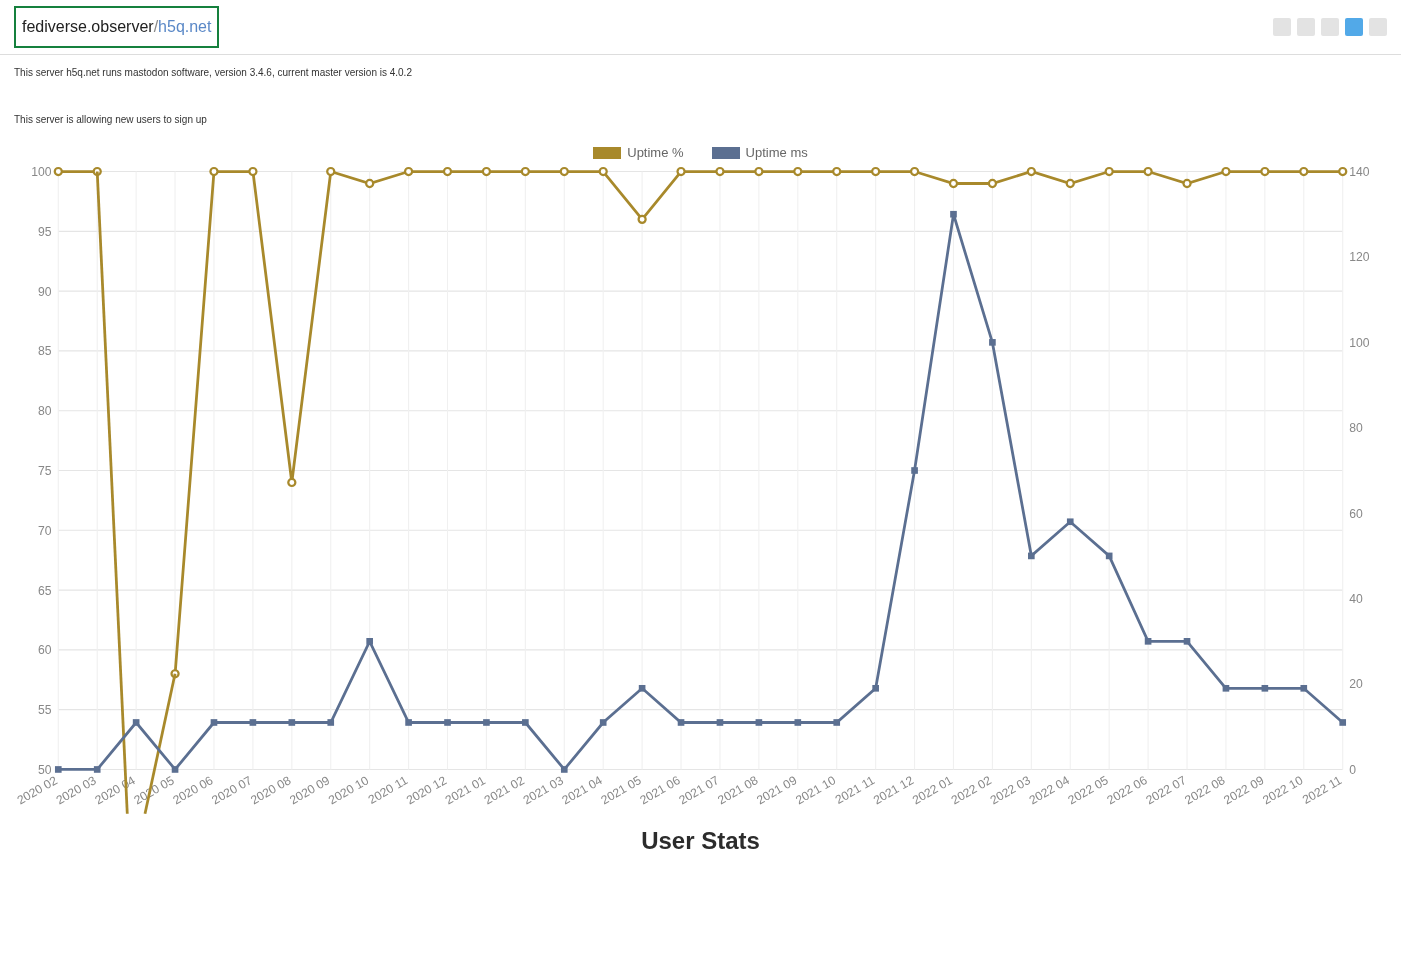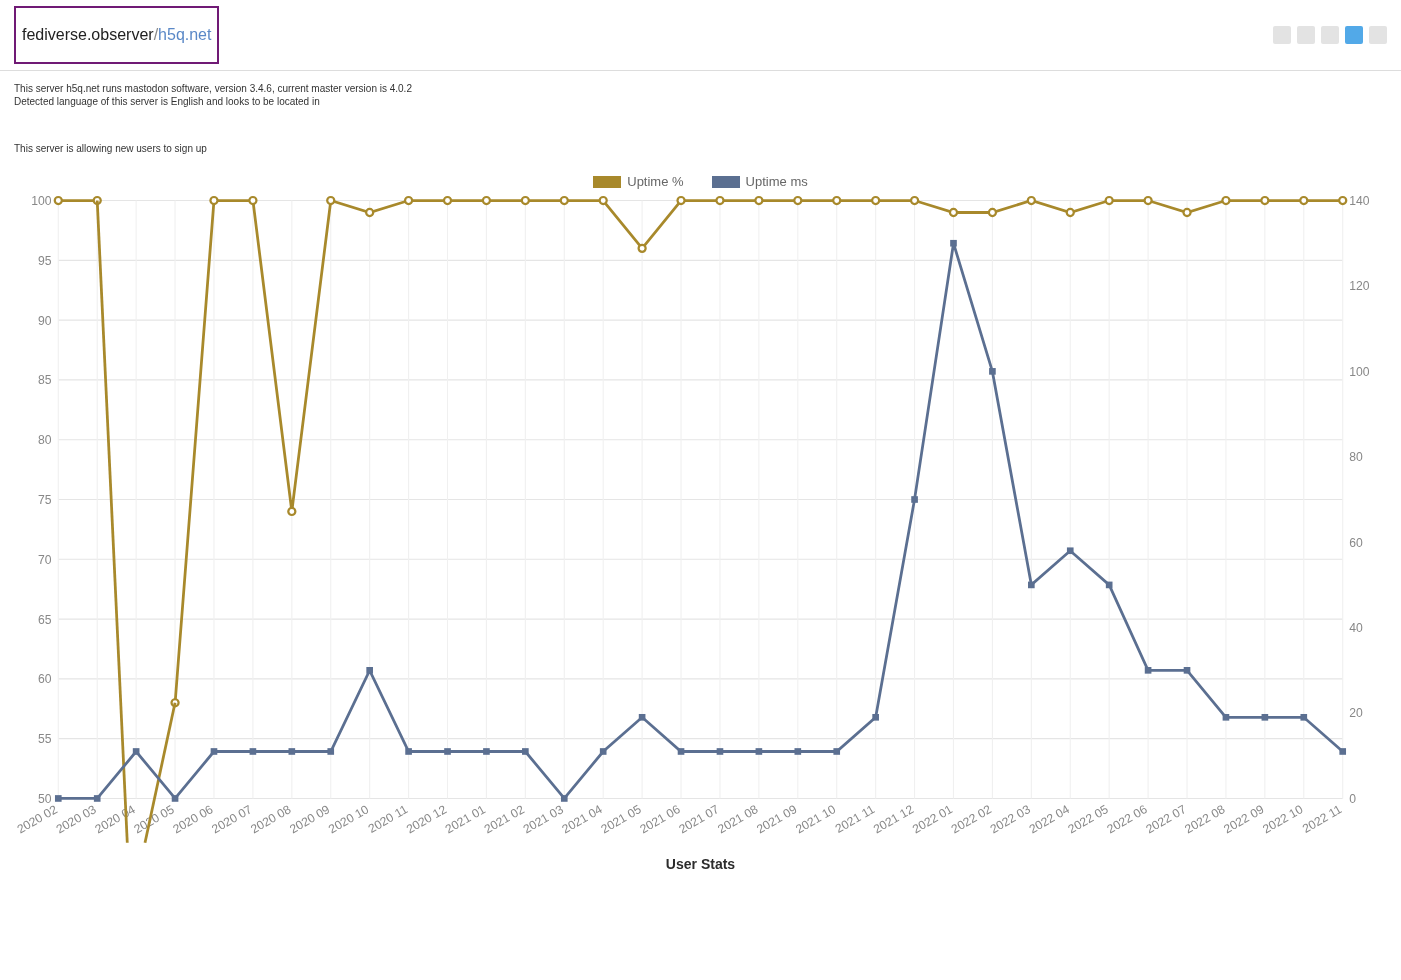--- a/index.html
+++ b/index.html
@@ -11,22 +11,22 @@
     background: #fff;
   }
   .topbar {
     display: flex;
     align-items: center;
     justify-content: space-between;
     padding: 6px 14px 6px 14px;
     border-bottom: 1px solid #ddd;
   }
   .breadcrumb {
-    border: 2px solid #701a75;
-    padding: 18px 6px;
+    border: 2px solid #15803d;
+    padding: 10px 6px;
     font-size: 16px;
     display: inline-block;
   }
   .breadcrumb .root { color: #222; }
   .breadcrumb .sep { color: #888; }
   .breadcrumb .leaf { color: #5a88c7; }
   .top-icons { display: flex; gap: 6px; }
   .top-icons .blur-box {
     width: 18px; height: 18px;
     background: #d0d0d0;
@@ -60,21 +60,21 @@
   .swatch.latency { background: #5b6f91; }
   .chart-wrap {
     position: relative;
     width: 100%;
     margin: 0 auto;
   }
   svg { display:block; width:100%; }
   .next-title {
     text-align: center;
     font-weight: bold;
-    font-size: 14px;
+    font-size: 24px;
     margin-top: 8px;
     color: #2c2c2c;
   }
 </style>
 </head>
 <body>
 
 <div class="topbar">
   <span class="breadcrumb">
     <span class="root">fediverse.observer</span><span class="sep">/</span><span class="leaf">h5q.net</span>
@@ -84,21 +84,20 @@
     <span class="blur-box"></span>
     <span class="blur-box"></span>
     <span class="blur-box blue"></span>
     <span class="blur-box"></span>
   </span>
 </div>
 
 <div class="content">
   <div class="info-block">
     <div class="info-line">This server h5q.net runs mastodon software, version 3.4.6, current master version is 4.0.2</div>
-    <div class="info-line">Detected language of this server is English and looks to be located in</div>
     <br>
     <br>
     <div class="info-line">This server is allowing new users to sign up</div>
   </div>
 
 
   <div class="legend">
     <span class="legend-item">
       <span class="swatch uptime"></span>
       <span>Uptime %</span>

